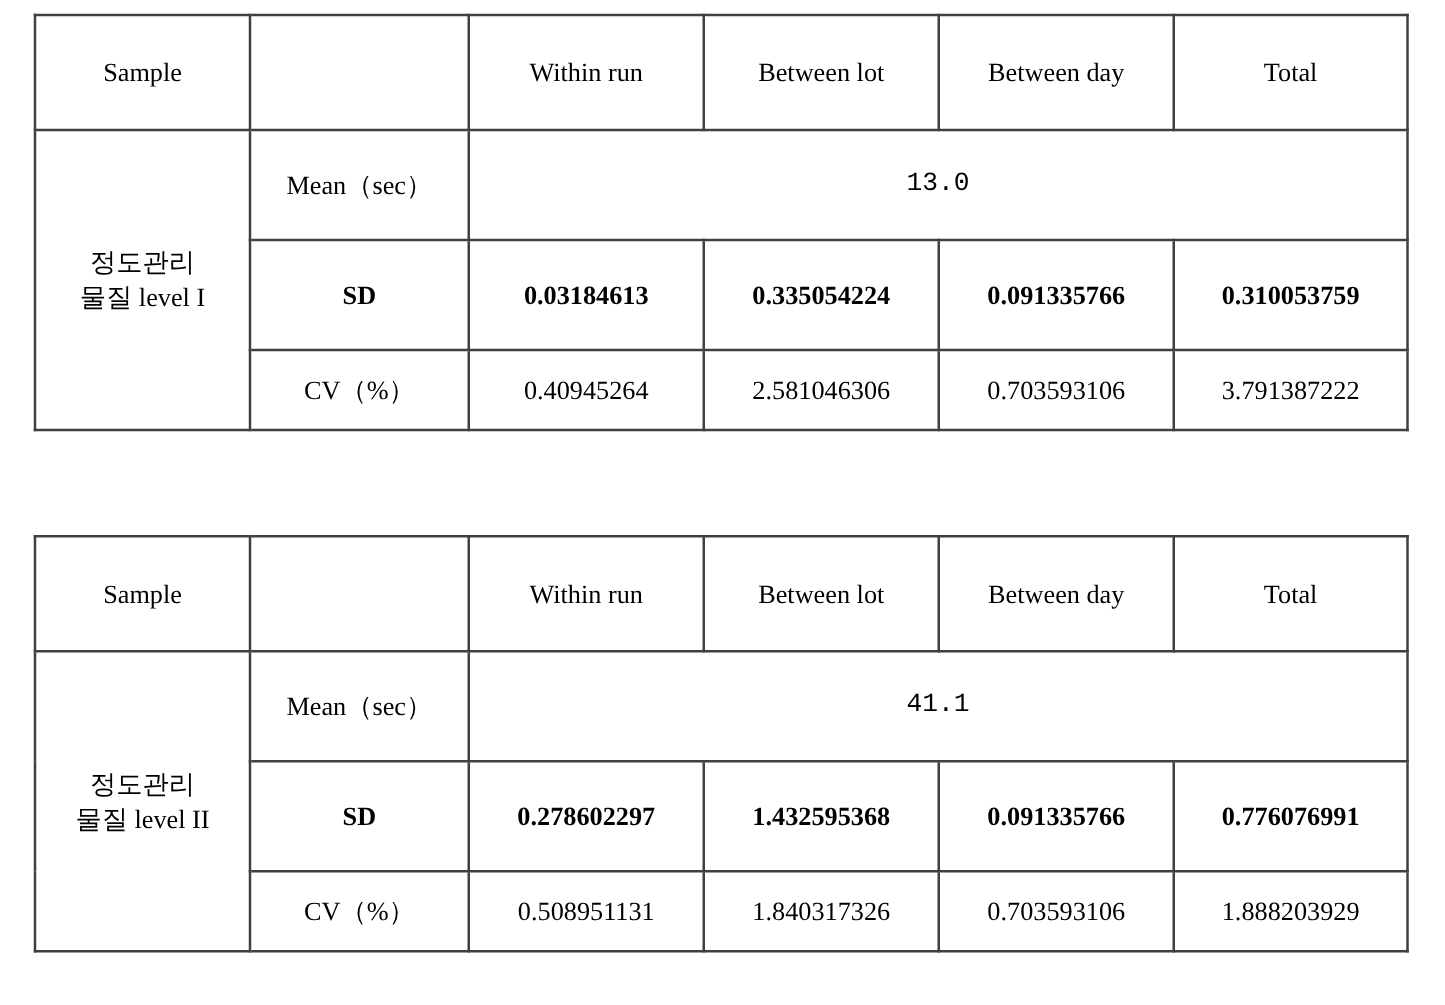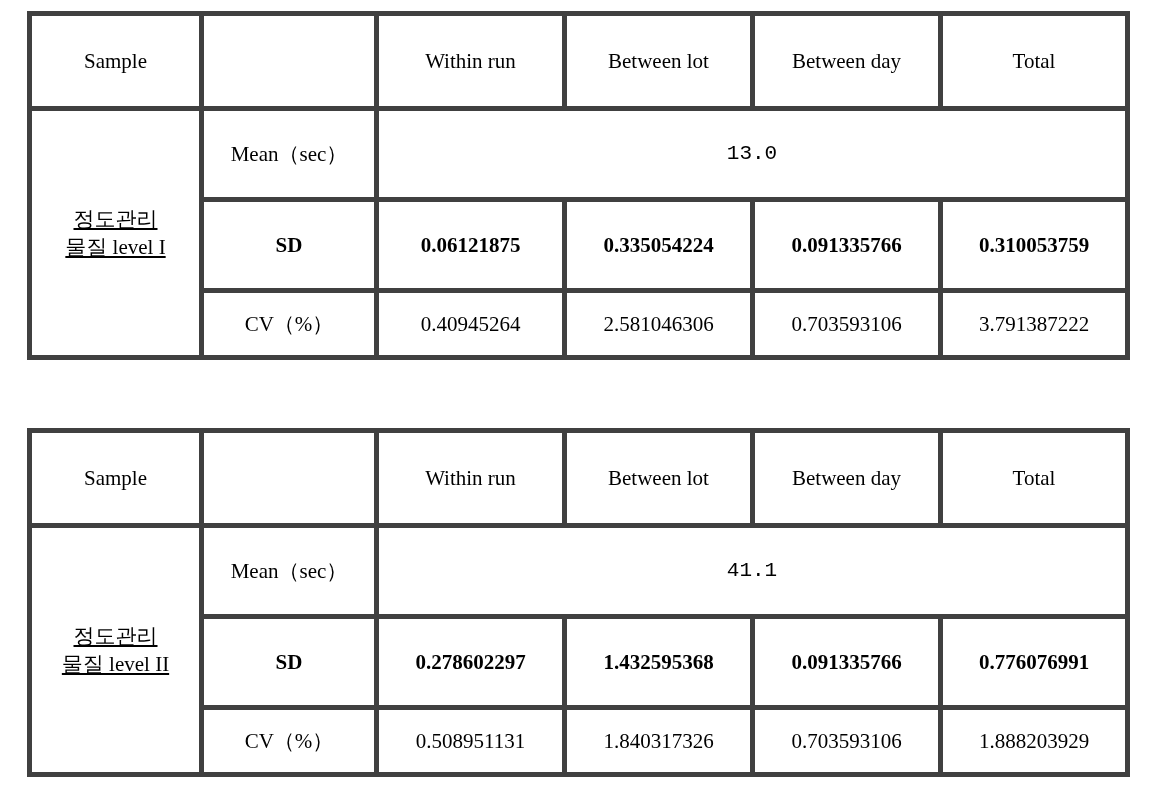--- a/index.html
+++ b/index.html
@@ -26,21 +26,21 @@
     position: absolute;
     border-collapse: collapse;
     table-layout: fixed;
     background: #ffffff;
     border: 2px solid #000000;
   }
   #table-one { left: 27px; top: 11px; width: 1098px; }
   #table-two { left: 27px; top: 428px; width: 1098px; }
 
   .precision-table td {
-    border: 5px solid #404040;
+    border: 2px solid #404040;
     text-align: center;
     vertical-align: middle;
     font-size: 21px;
     font-weight: 400;
     padding: 0 4px;
     line-height: 1.35;
     white-space: nowrap;
   }
 
   
@@ -54,21 +54,20 @@
   tr.row-mean td   { height: 86px; }
   tr.row-sd td     { height: 86px; font-weight: bold; }
   tr.row-cv td     { height: 62px; font-family: Liberation Serif, serif; }
 
   .cell-sample-label {
     font-size: 21px;
     line-height: 1.9;
   }
   .cell-sample-label .label-line {
     display: block;
-    text-decoration: underline;
   }
   .cell-blank-header { }
   .cell-mean-value { font-size: 21px; font-family: Liberation Mono, monospace; }
 </style>
 </head>
 <body>
 
 <div class="page">
 
   <table class="precision-table" id="table-one">
@@ -92,21 +91,21 @@
       <tr class="row-mean">
         <td class="cell-sample-label" rowspan="3">
           <span class="label-line">정도관리</span>
           <span class="label-line">물질 level I</span>
         </td>
         <td>Mean（sec）</td>
         <td class="cell-mean-value" colspan="4">13.0</td>
       </tr>
       <tr class="row-sd">
         <td>SD</td>
-        <td>0.06121875</td>
+        <td>0.03184613</td>
         <td>0.335054224</td>
         <td>0.091335766</td>
         <td>0.310053759</td>
       </tr>
       <tr class="row-cv">
         <td>CV（%）</td>
         <td>0.40945264</td>
         <td>2.581046306</td>
         <td>0.703593106</td>
         <td>3.791387222</td>

